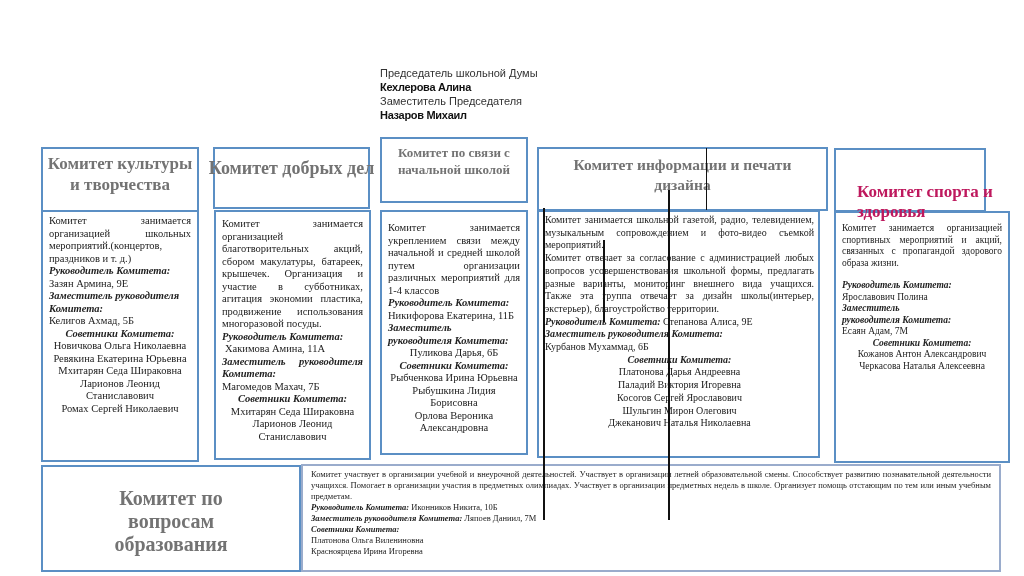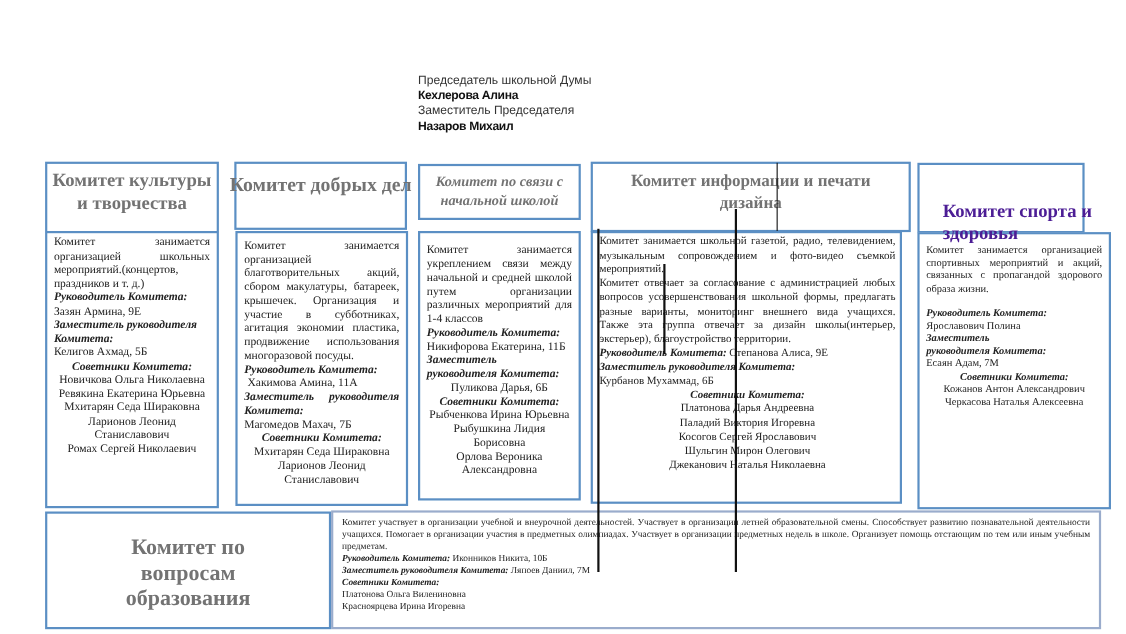--- a/index.html
+++ b/index.html
@@ -51,21 +51,21 @@
   <div class="j">Комитет занимается организацией благотворительных акций, сбором макулатуры, батареек, крышечек. Организация и участие в субботниках, агитация экономии пластика, продвижение использования многоразовой посуды.</div>
   <div class="lbl">Руководитель Комитета:</div>
   <div style="padding-left:3px;">Хакимова Амина, 11А</div>
   <div class="lbl j">Заместитель руководителя Комитета:</div>
   <div>Магомедов Махач, 7Б</div>
   <div class="lbl c">Советники Комитета:</div>
   <div class="c">Мхитарян Седа Шираковна</div>
   <div class="c">Ларионов Леонид Станиславович</div>
 </div>
 
-<div class="abs tbox" style="left:380px; top:149px; width:148px; height:51px; font-size:13px; line-height:17px; padding-top:5px;font-style:italic;">
+<div class="abs tbox" style="left:380px; top:137px; width:148px; height:66px; font-size:13px; line-height:17px; padding-top:5px;">
   <span>Комитет по связи с начальной школой</span>
 </div>
 <div class="abs dbox" style="left:380px; top:210px; width:148px; height:245px; padding-top:10px;">
   <div class="j">Комитет занимается укреплением связи между начальной и средней школой путем организации различных мероприятий для 1-4 классов</div>
   <div class="lbl">Руководитель Комитета:</div>
   <div>Никифорова Екатерина, 11Б</div>
   <div class="lbl">Заместитель</div>
   <div class="lbl">руководителя Комитета:</div>
   <div class="c">Пуликова Дарья, 6Б</div>
   <div class="lbl c">Советники Комитета:</div>
@@ -97,21 +97,21 @@
   <div style="height:11px;"></div>
   <div class="lbl">Руководитель Комитета:</div>
   <div>Ярославович Полина</div>
   <div class="lbl">Заместитель</div>
   <div class="lbl">руководителя Комитета:</div>
   <div>Есаян Адам, 7М</div>
   <div class="lbl c">Советники Комитета:</div>
   <div class="c" style="padding:0 14px;">Кожанов Антон Александрович</div>
   <div class="c" style="padding:0 14px;">Черкасова Наталья Алексеевна</div>
 </div>
-<div class="abs" style="left:857px; top:182px; width:150px; font-weight:bold; font-size:17px; line-height:20px; color:#4c1d95; font-family:'Liberation Serif', serif;">Комитет спорта и здоровья</div>
+<div class="abs" style="left:857px; top:182px; width:150px; font-weight:bold; font-size:17px; line-height:20px; color:#be185d; font-family:'Liberation Serif', serif;">Комитет спорта и здоровья</div>
 
 <div class="abs tbox" style="left:41px; top:465px; width:260px; height:107px; font-size:20px; line-height:23px; padding:20px 50px 0;">
   <span>Комитет по вопросам образования</span>
 </div>
 <div class="abs edu-desc" style="left:301px; top:464px; width:700px; height:108px;">
   <div class="j">Комитет участвует в организации учебной и внеурочной деятельностей. Участвует в организации летней образовательной смены. Способствует развитию познавательной деятельности учащихся. Помогает в организации участия в предметных олимпиадах.  Участвует в организации предметных недель в школе. Организует помощь отстающим по тем или иным учебным предметам.</div>
   <div><span class="lbl">Руководитель Комитета:</span> <span>Иконников Никита, 10Б</span></div>
   <div><span class="lbl">Заместитель руководителя Комитета:</span> <span>Ляпоев Даниил, 7М</span></div>
   <div class="lbl">Советники Комитета:</div>
   <div>Платонова Ольга Вилениновна</div>

